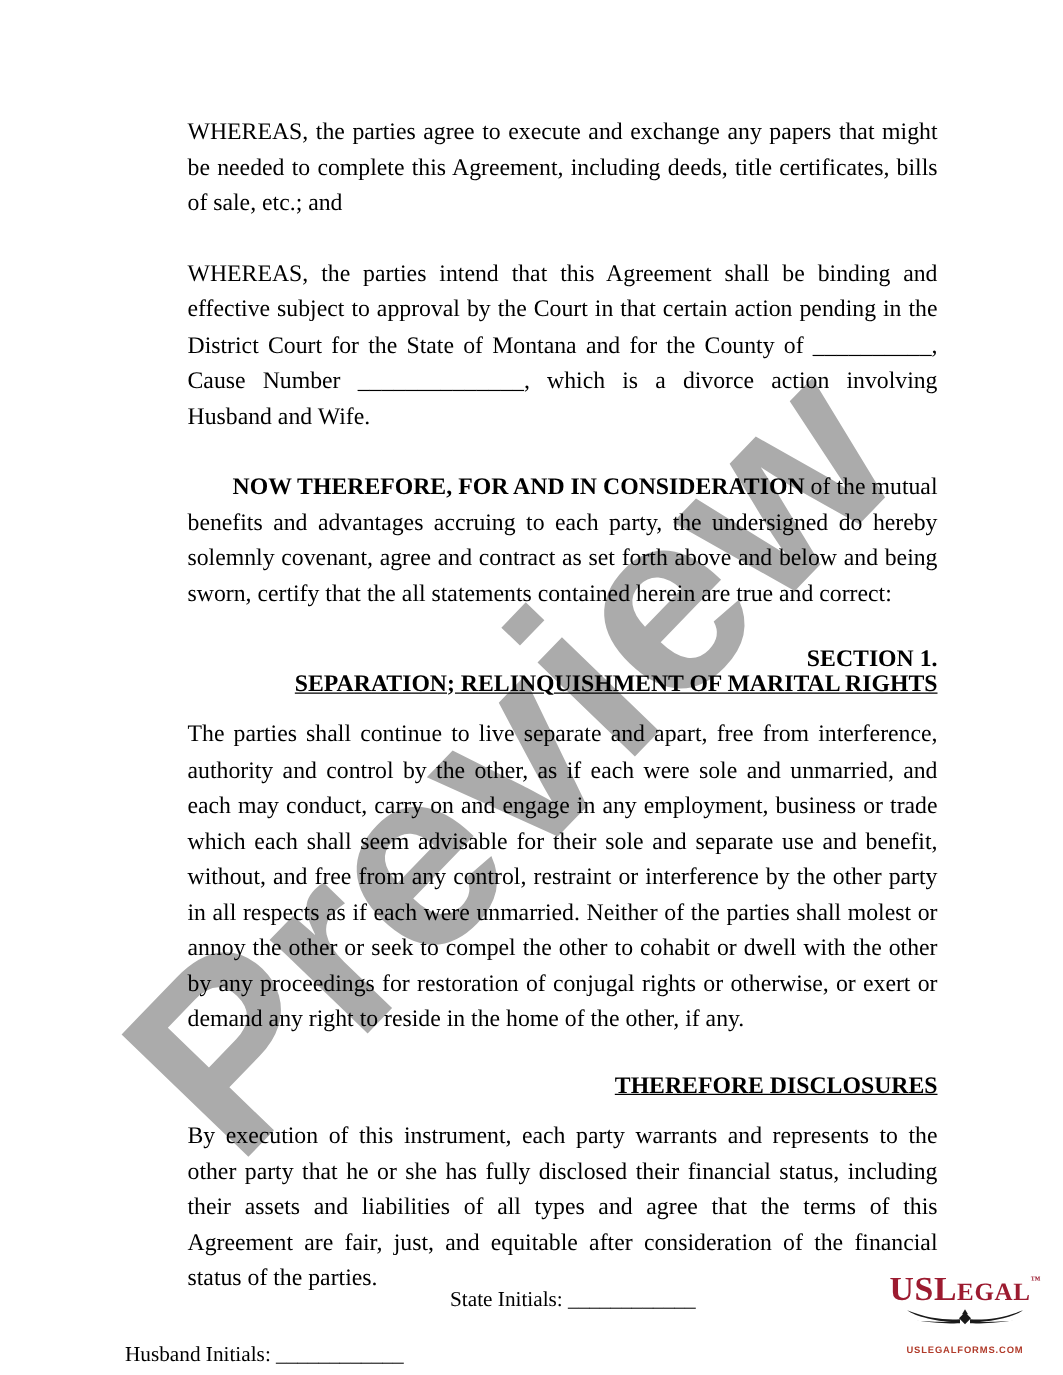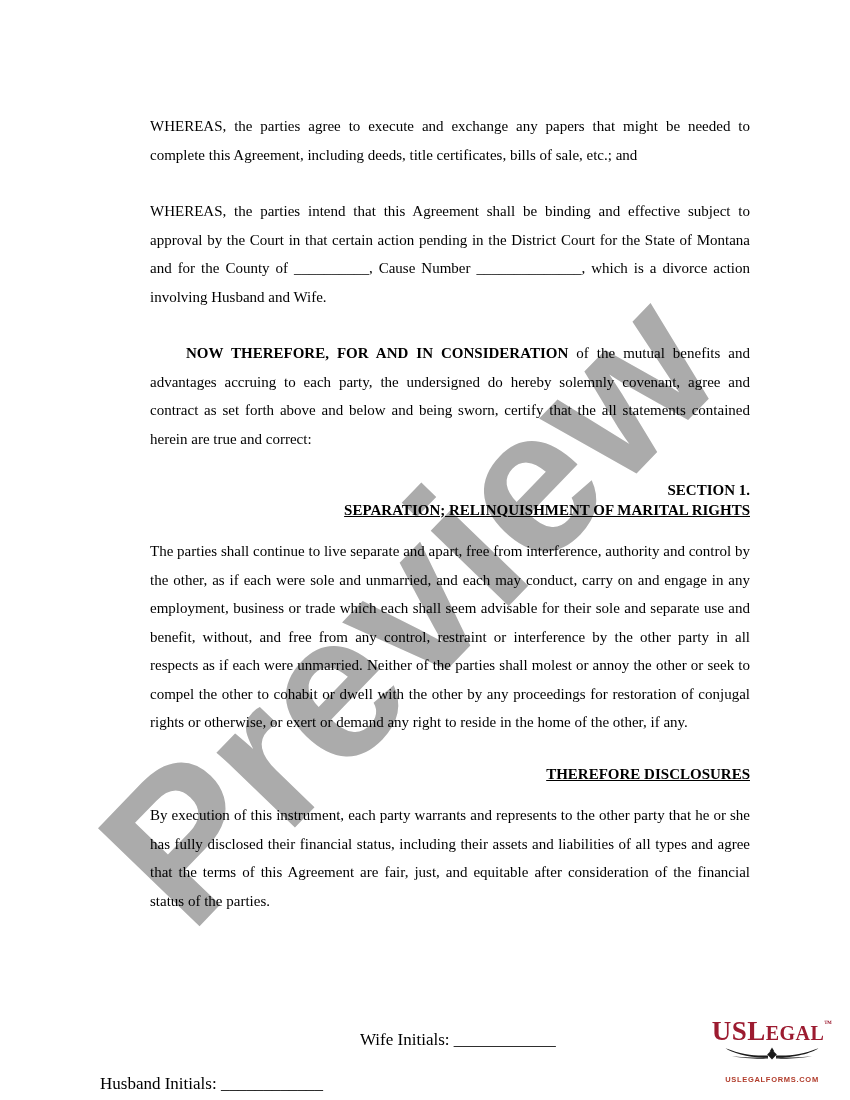--- a/index.html
+++ b/index.html
@@ -21,24 +21,24 @@
     font-weight: bold;
     font-size: 205px;
     color: #ababab;
     white-space: nowrap;
     z-index: 0;
     user-select: none;
   }
   .doc {
     position: absolute;
     left: 150px;
-    top: 112px;
+    top: 92px;
     width: 600px;
     z-index: 1;
-    font-size: 15px;
+    font-size: 19px;
     line-height: 28.5px;
   }
   .para { margin: 0 0 28px 0; text-align: justify; }
   .para b { font-weight: bold; margin-left: 36px; }
   .sec-head {
     text-align: right;
     font-weight: bold;
     line-height: 19.5px;
     margin: 2px 0 17px 0;
   }
@@ -96,21 +96,21 @@
     </div>
 
     <p class="para">By execution of this instrument, each party warrants and represents to the other party that he or she has fully disclosed their financial status, including their assets and liabilities of all types and agree that the terms of this Agreement are fair, just, and equitable after consideration of the financial status of the parties.</p>
 
   </div>
 
   <div class="footer">
 
     <span class="initials husband">Husband Initials: ____________</span>
 
-    <span class="initials wife">Wife Initials: ____________</span>
+    <span class="initials wife">State Initials: ____________</span>
 
     <div class="logo">
       <div class="brand" style="color:#9c1b30;">
         <span class="brand-big">USL</span><span class="brand-small">EGAL</span><span class="brand-tm">™</span>
       </div>
       <svg class="wings" width="96" height="14" viewBox="0 0 120 16">
         <g fill="#1a1a1a">
           <path d="M2,2 C22,10 40,12 55,11 L55,14 C32,14 10,8 2,2 Z"></path>
           <path d="M118,2 C98,10 80,12 65,11 L65,14 C88,14 110,8 118,2 Z"></path>
           <path d="M60,1 L63,6 L57,6 Z"></path>

